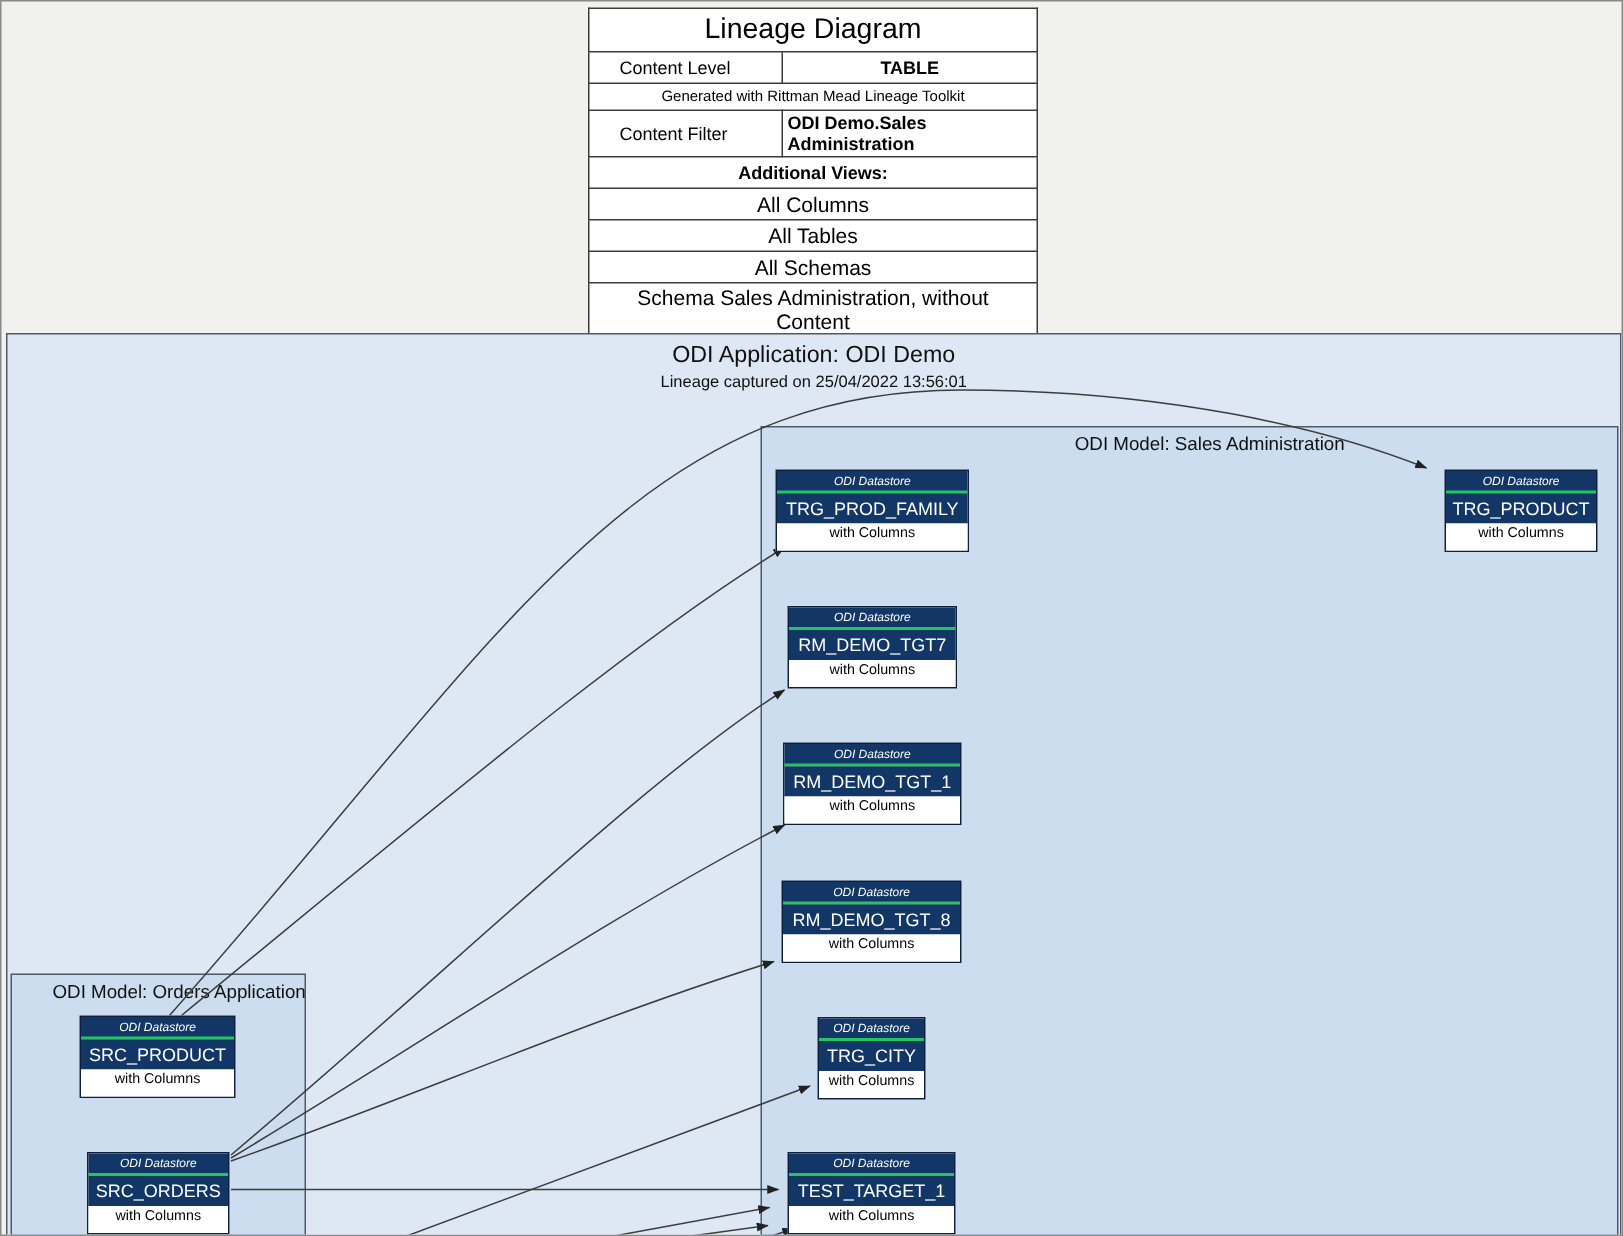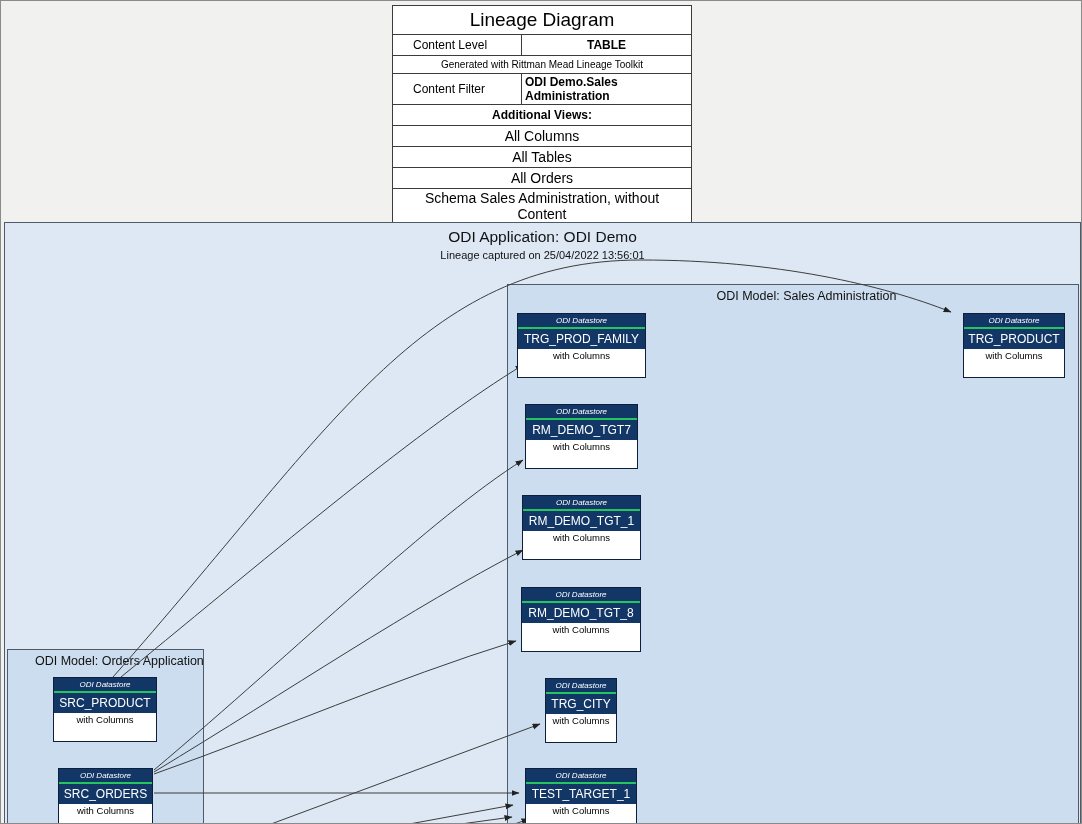--- a/index.html
+++ b/index.html
@@ -60,21 +60,21 @@
     font-size:8px; line-height:13px; height:13px;
     border-bottom:2px solid #22c55e; white-space:nowrap; overflow:hidden;
   }
   .node-name{
     background:#123766; color:#ffffff;
     font-size:12px; line-height:20px; height:20px;
     white-space:nowrap; overflow:hidden;
   }
   .node-foot{
     background:#ffffff; color:#000;
-    font-size:9.5px; line-height:14px; height:28px;
+    font-size:9.5px; line-height:14px; height:18px;
     white-space:nowrap; overflow:hidden;
   }
 </style>
 </head>
 <body>
 
 <div class="page">
 
   <table class="header-table">
     <tbody>
@@ -95,21 +95,21 @@
       <tr>
           <td colspan="2" class="views-head">Additional Views:</td>
         </tr>
       <tr>
           <td colspan="2" class="view-row">All Columns</td>
         </tr>
       <tr>
           <td colspan="2" class="view-row">All Tables</td>
         </tr>
       <tr>
-          <td colspan="2" class="view-row">All Orders</td>
+          <td colspan="2" class="view-row">All Schemas</td>
         </tr>
       <tr>
           <td colspan="2" class="view-row">Schema Sales Administration, without Content</td>
         </tr>
       <tr>
           <td colspan="2" class="view-row">All Environments</td>
         </tr>
     </tbody>
   </table>
 

